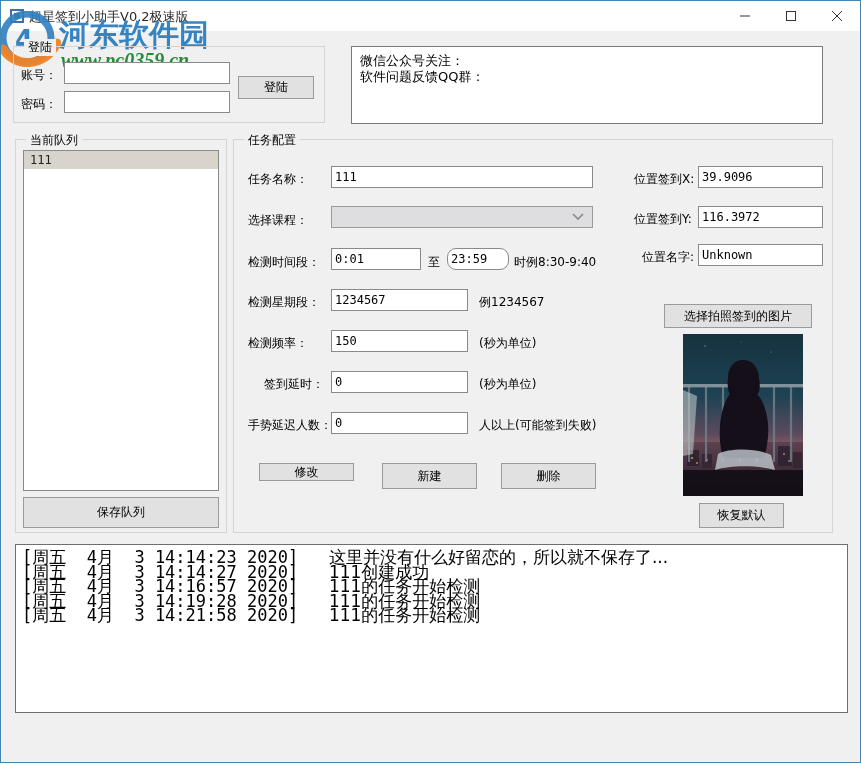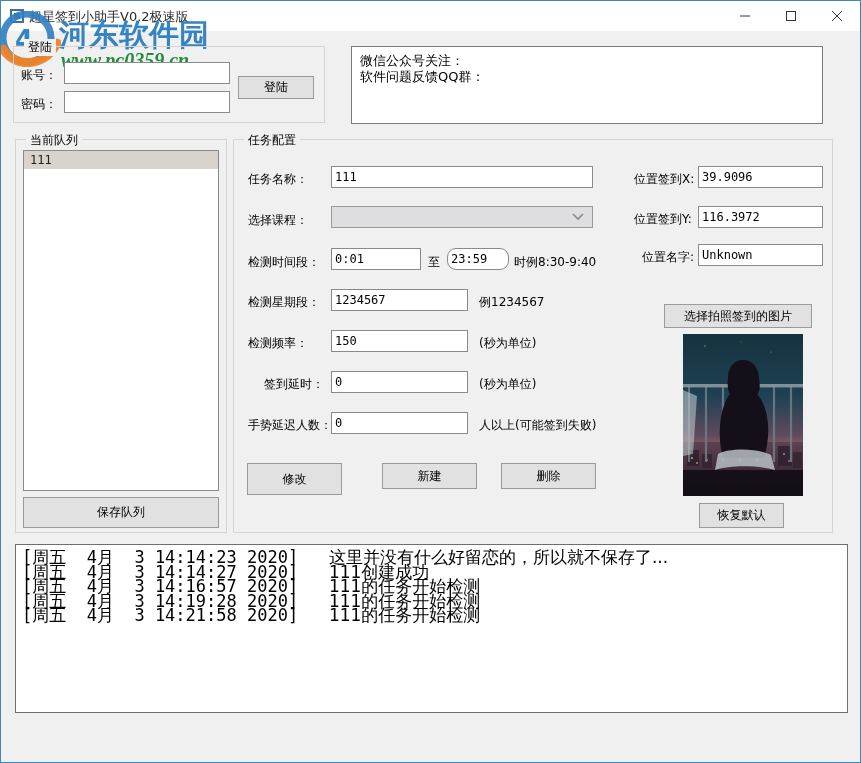--- a/index.html
+++ b/index.html
@@ -314,21 +314,21 @@
   <div class="lbl" style="left:478px; top:334px;">(秒为单位)</div>
 
   <div class="lbl" style="left:247px; top:375px;margin-left:16px;">签到延时：</div>
   <input class="tf" style="left: 330px; top: 370px; width: 137px; height: 22px;" value="0">
   <div class="lbl" style="left:478px; top:375px;">(秒为单位)</div>
 
   <div class="lbl" style="left:247px; top:416px;">手势延迟人数：</div>
   <input class="tf" style="left: 330px; top: 411px; width: 137px; height: 22px;" value="0">
   <div class="lbl" style="left:478px; top:416px;">人以上(可能签到失败)</div>
 
-  <div class="btn" style="left:246px; top:462px; width:95px; height:32px;">修改</div>
+  <div class="btn" style="left:258px; top:462px; width:95px; height:18px;">修改</div>
   <div class="btn" style="left:381px; top:462px; width:95px; height:26px;">新建</div>
   <div class="btn" style="left:500px; top:462px; width:95px; height:26px;">删除</div>
 
   <div class="lbl" style="left:633px; top:170px;">位置签到X:</div>
   <input class="tf" style="left: 697px; top: 165px; width: 125px; height: 22px;" value="39.9096">
   <div class="lbl" style="left:633px; top:210px;">位置签到Y:</div>
   <input class="tf" style="left: 697px; top: 205px; width: 125px; height: 22px;" value="116.3972">
   <div class="lbl" style="left:633px; top:248px;margin-left:8px;">位置名字:</div>
   <input class="tf" style="left: 697px; top: 243px; width: 125px; height: 22px;" value="Unknown">
 

